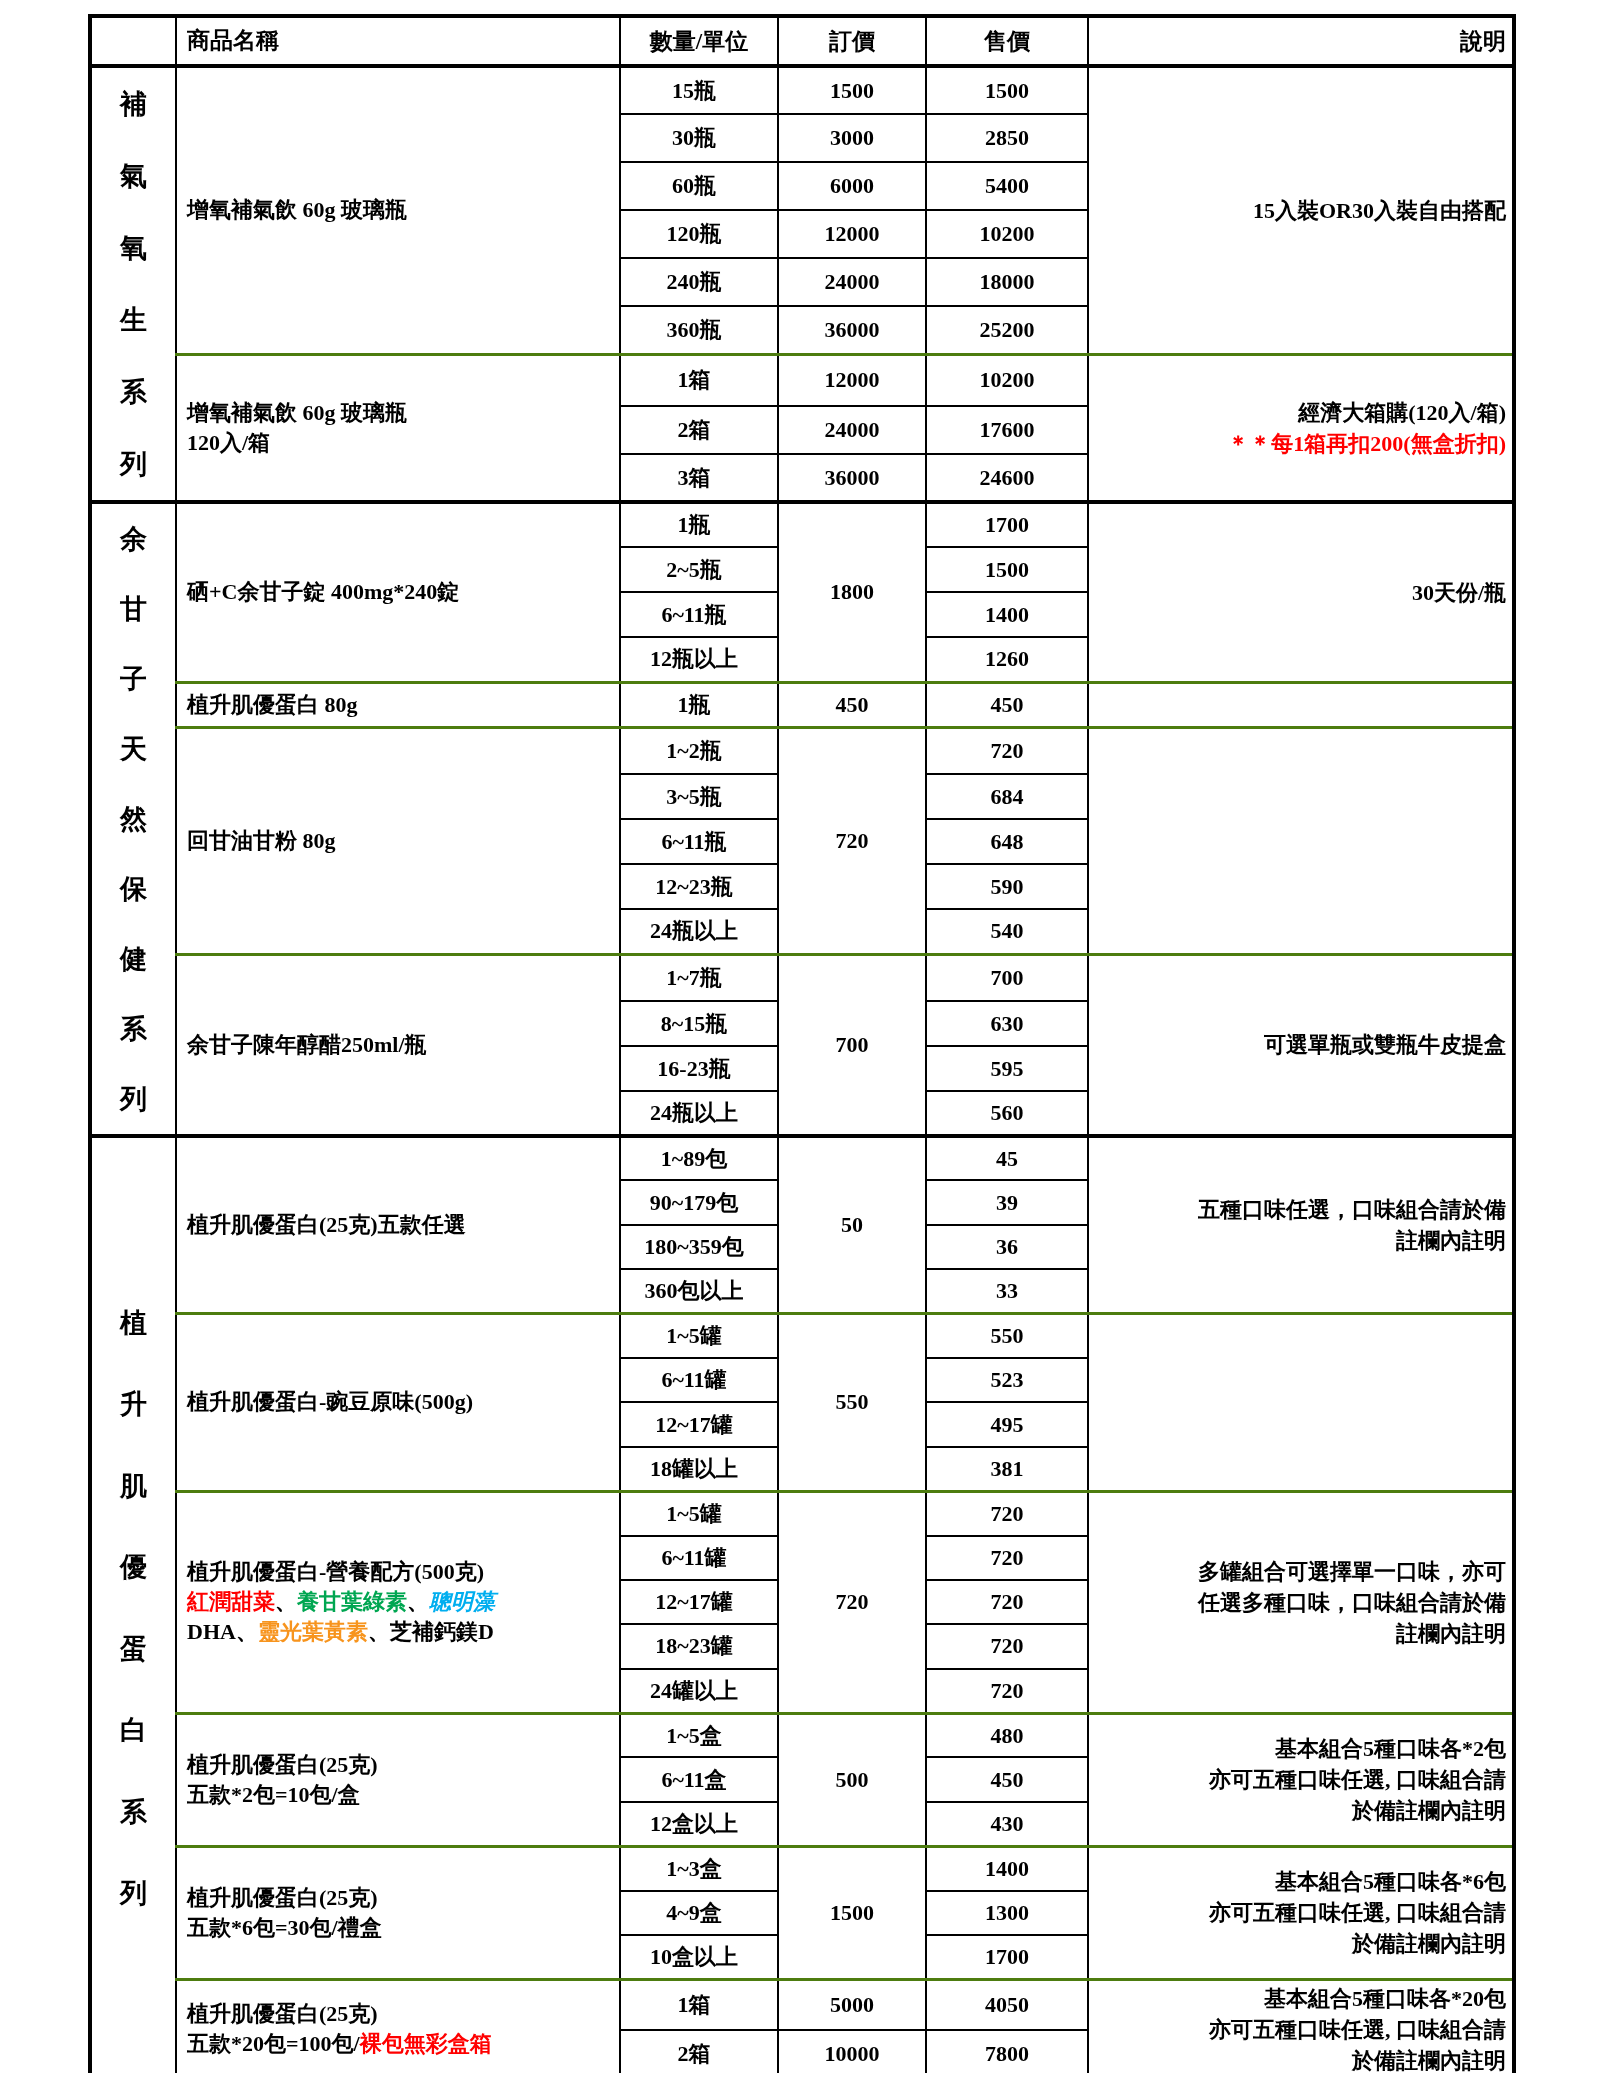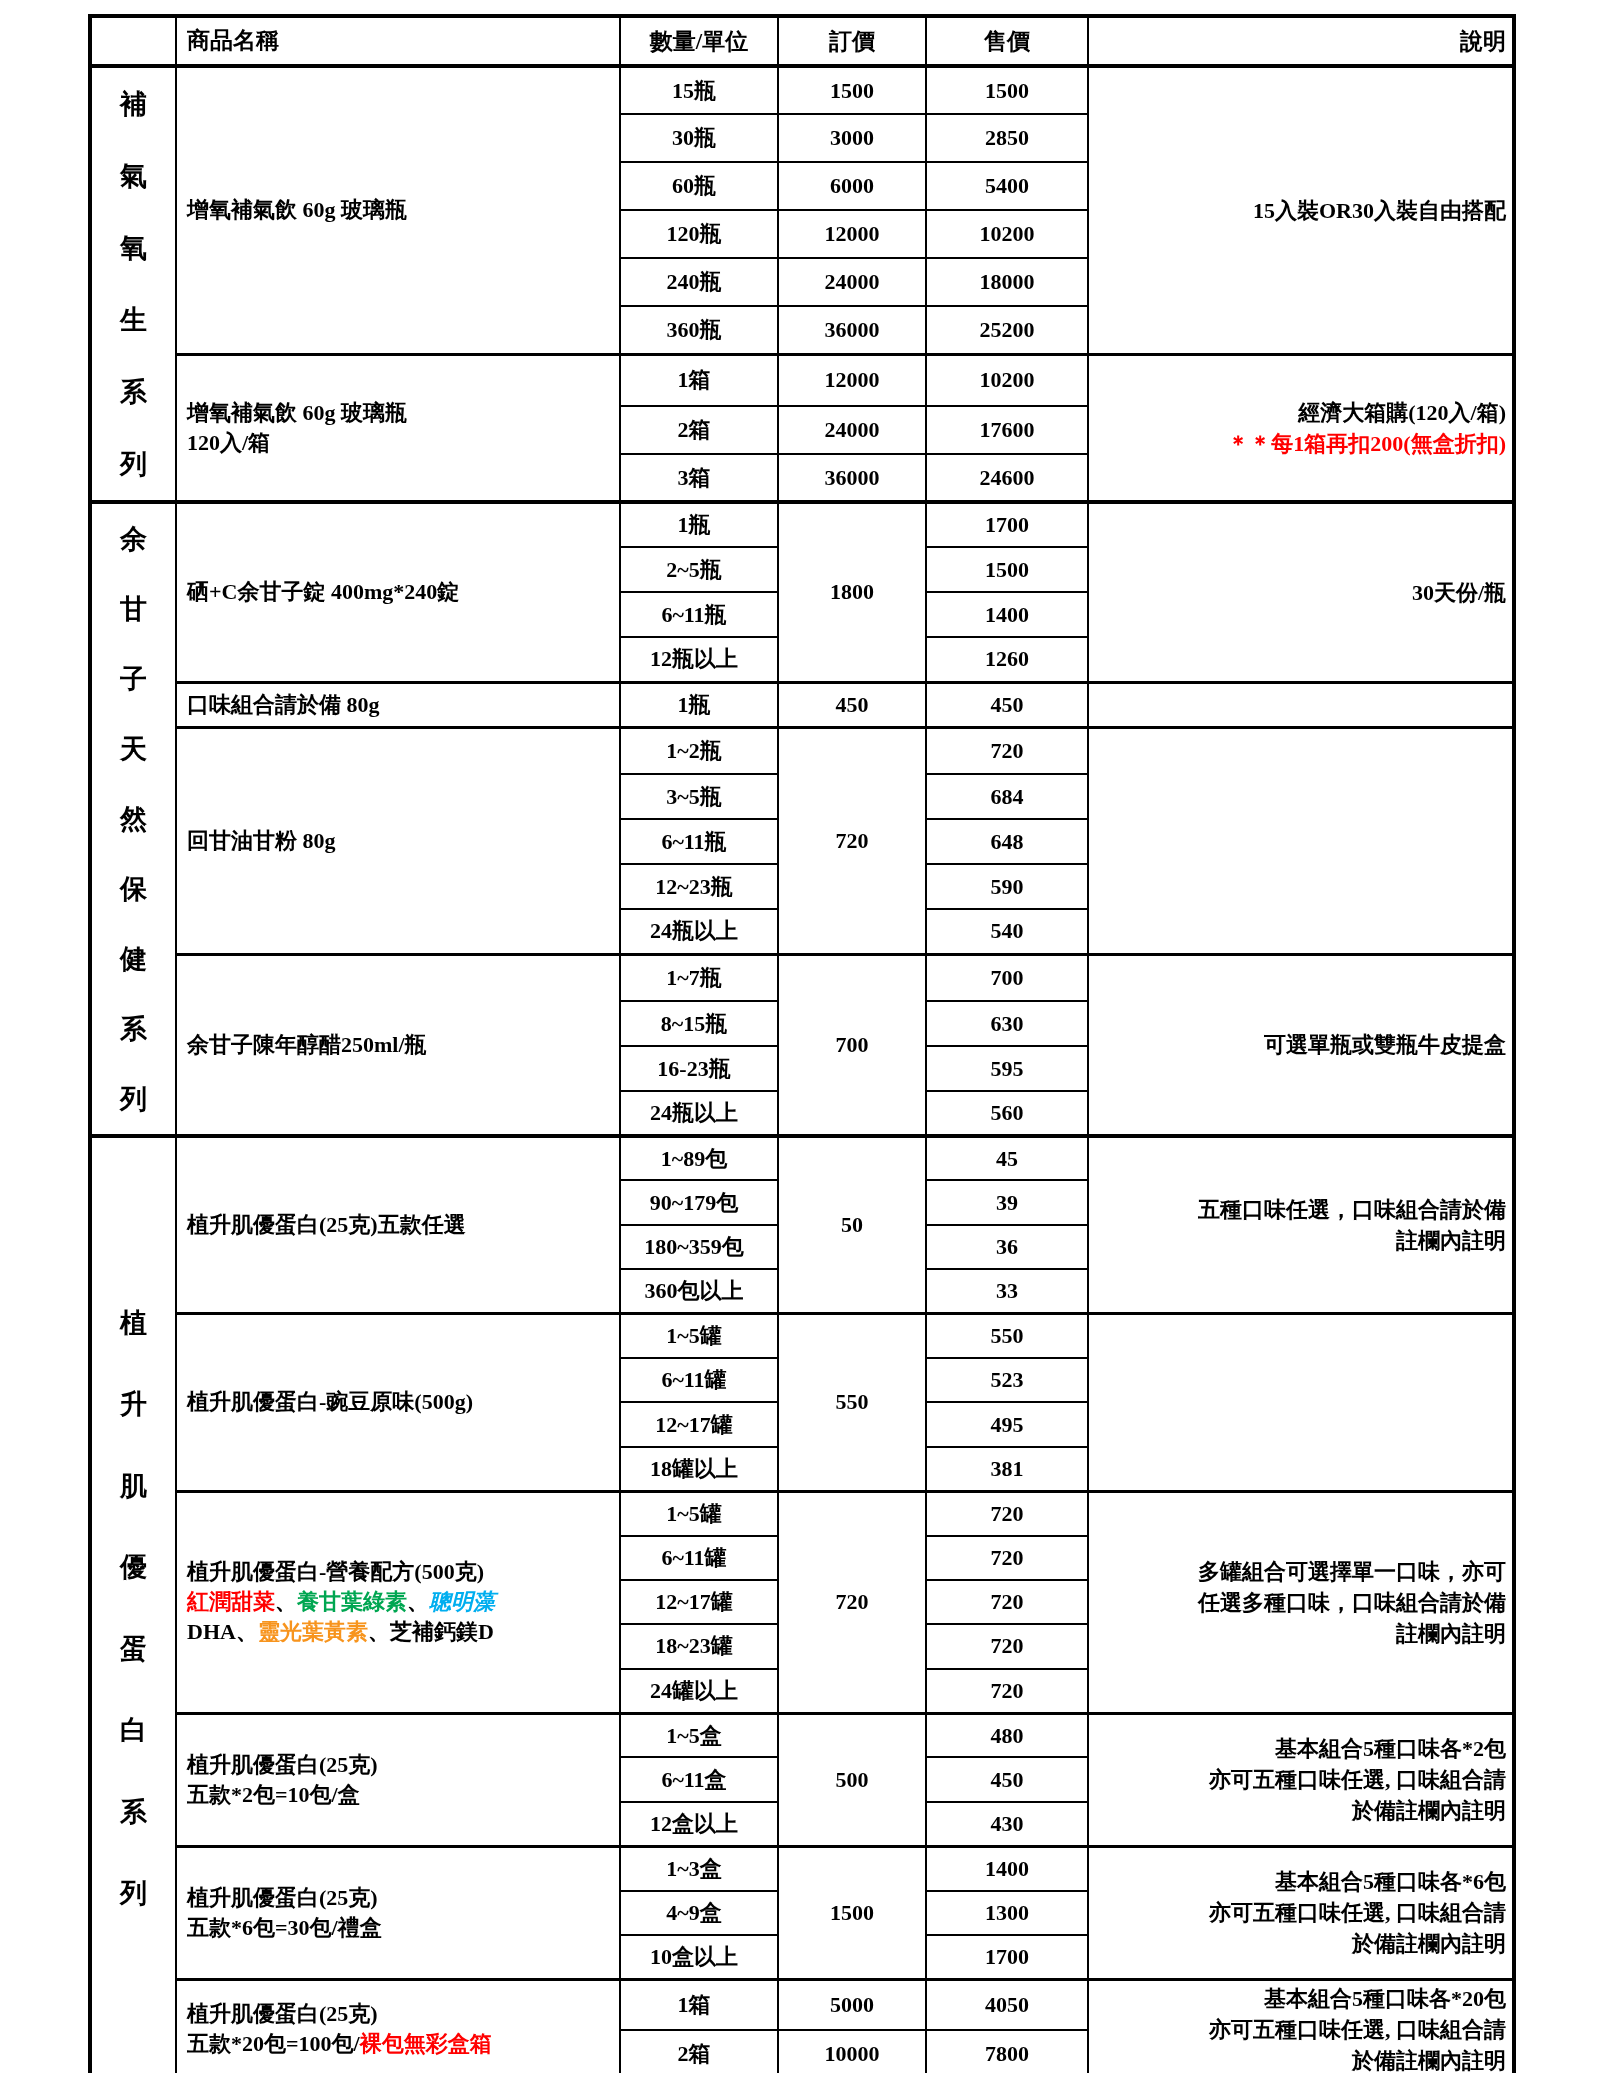--- a/index.html
+++ b/index.html
@@ -11,21 +11,21 @@
   .sheet { position:absolute; left:88px; top:14px; }
   table.price {
     border-collapse:collapse; table-layout:fixed;
     width:1424px; border:4px solid #000;
   }
   td {
     border:2px solid #000; vertical-align:middle;
     font-weight:bold; font-size:22px; padding:0; overflow:hidden;
   }
   tr.h td { border-bottom:4px solid #000; font-size:23px; }
-  td.bt3 { border-top:3px solid #000000; }
+  td.bt3 { border-top:3px solid #4d7c0f; }
   td.bt4 { border-top:4px solid #000; }
   .name  { text-align:left; padding-left:10px; line-height:30px; }
   .qty   { text-align:center; padding-right:10px; }
   .num   { text-align:center; }
   .note  { text-align:right; padding:2px 6px 2px 8px; line-height:31px; }
   .cat   { text-align:center; padding:0; }
   .catwrap {
     display:flex; flex-direction:column; justify-content:space-around;
     align-items:center; width:100%; box-sizing:border-box;
     font-size:27px; font-weight:bold;
@@ -156,21 +156,21 @@
         <tr style="height: 45px;">
           <td class="qty">6~11瓶</td>
           <td class="num">1400</td>
         </tr>
         <tr style="height: 45px;">
           <td class="qty">12瓶以上</td>
           <td class="num">1260</td>
         </tr>
         <tr style="height: 45px;">
           <td class="name bt3" rowspan="1">
-            <div><span>口味組合請於備 80g</span></div>
+            <div><span>植升肌優蛋白 80g</span></div>
           </td>
           <td class="qty bt3">1瓶</td>
           <td class="num bt3">450</td>
           <td class="num bt3">450</td>
           <td class="note bt3" rowspan="1"></td>
         </tr>
         <tr style="height: 45px;">
           <td class="name bt3" rowspan="5">
             <div><span>回甘油甘粉 80g</span></div>
           </td>

